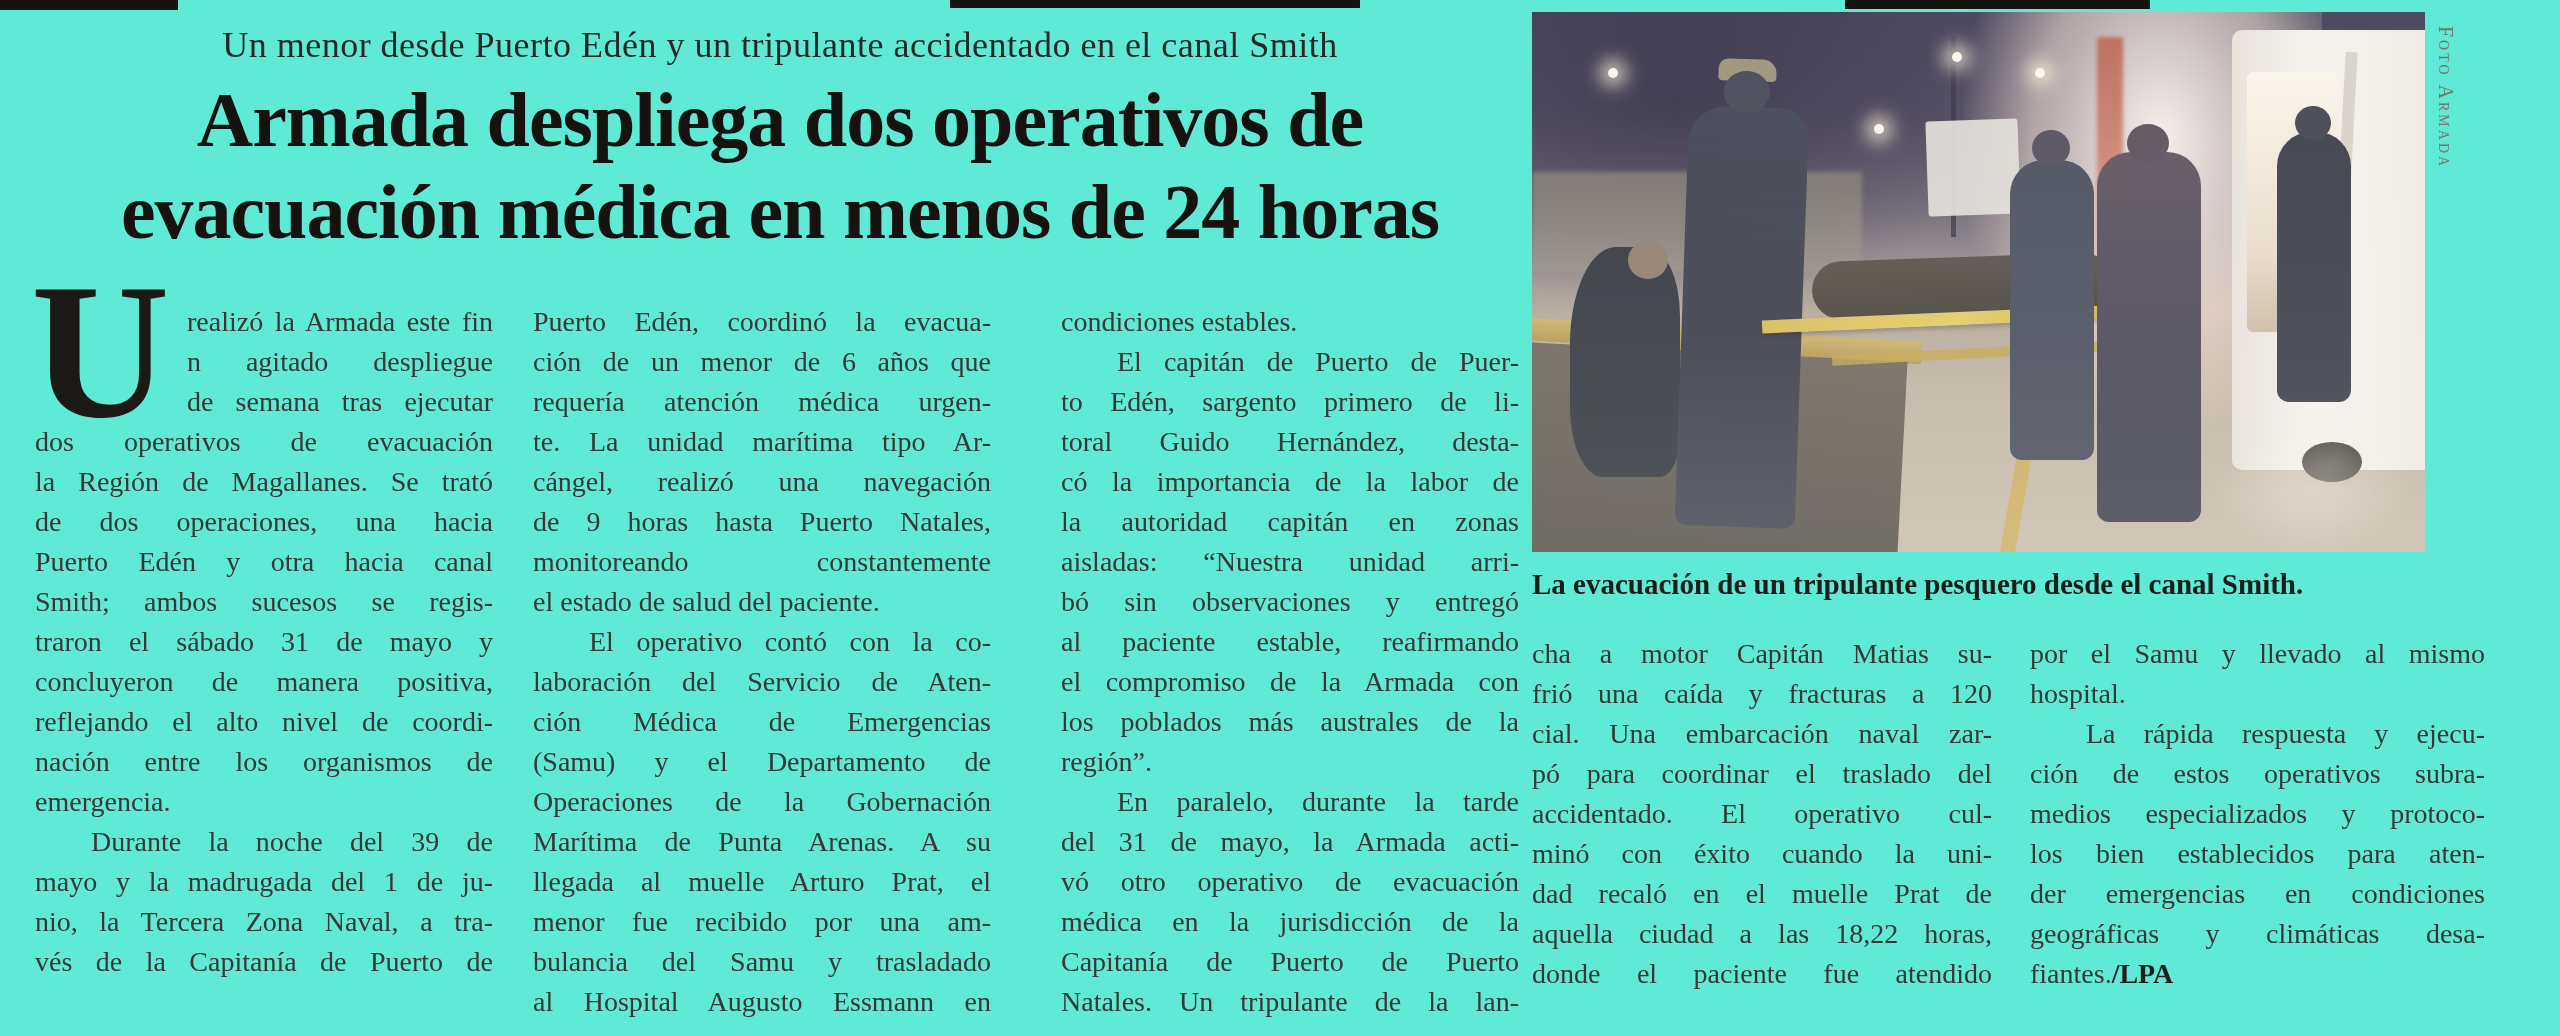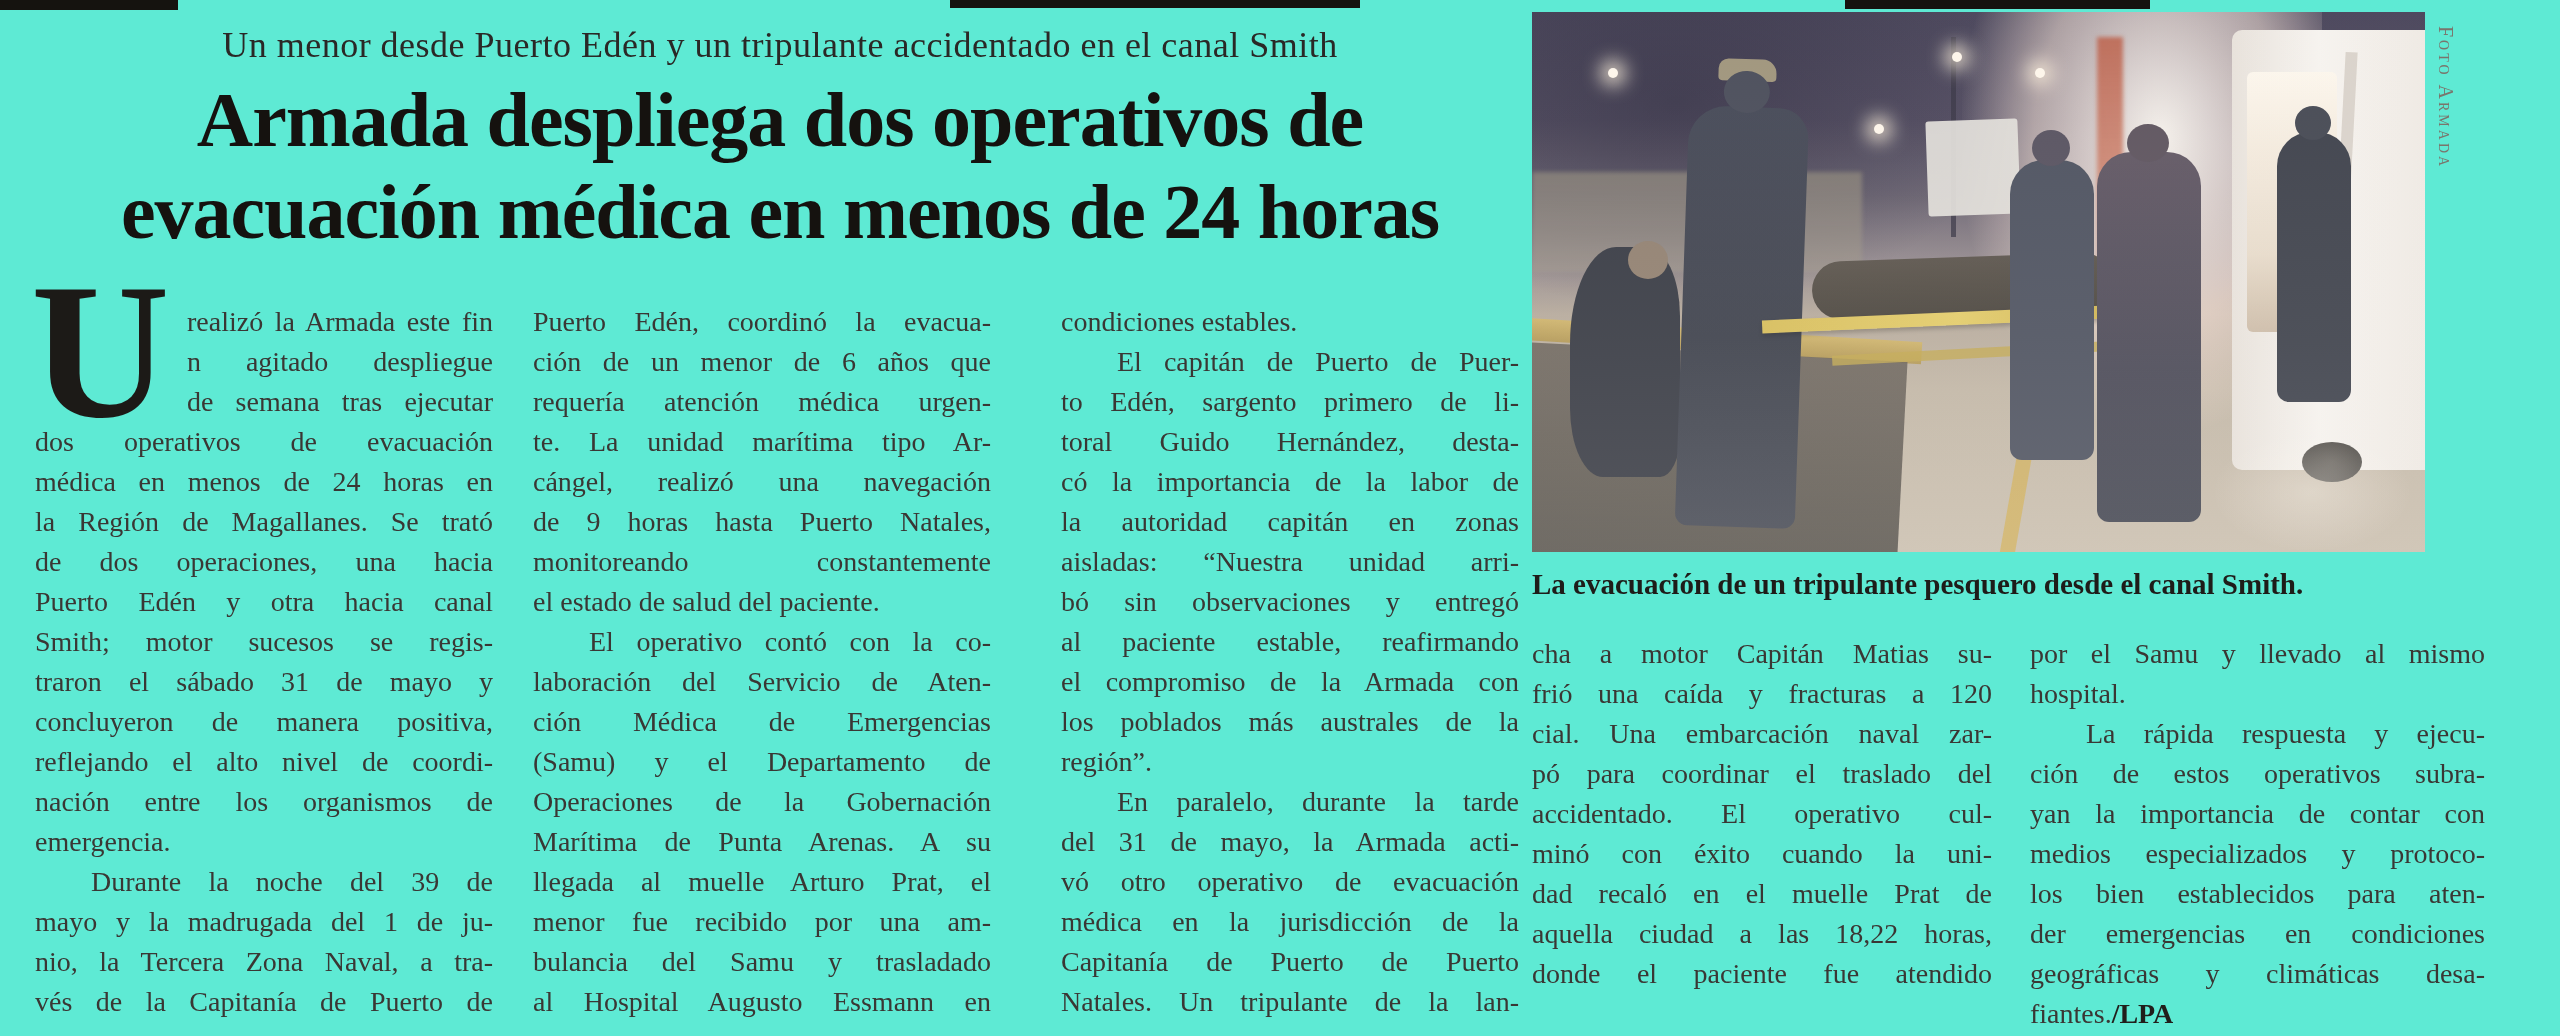--- a/index.html
+++ b/index.html
@@ -121,25 +121,24 @@
       <div>evacuación médica en menos de 24 horas</div>
     </div>
   </div>
 
   <div id="col1" class="body-col">
     <span class="dropcap">U</span>
   <div class="line dc">realizó la Armada este fin</div>
       <div class="line dc">n agitado despliegue</div>
       <div class="line dc">de semana tras ejecutar</div>
       <div class="line">dos operativos de evacuación</div>
-      <div class="line">médica en menos de 24 horas en</div>
       <div class="line">la Región de Magallanes. Se trató</div>
       <div class="line">de dos operaciones, una hacia</div>
       <div class="line">Puerto Edén y otra hacia canal</div>
-      <div class="line">Smith; motor sucesos se regis-</div>
+      <div class="line">Smith; ambos sucesos se regis-</div>
       <div class="line">traron el sábado 31 de mayo y</div>
       <div class="line">concluyeron de manera positiva,</div>
       <div class="line">reflejando el alto nivel de coordi-</div>
       <div class="line">nación entre los organismos de</div>
       <div class="line end">emergencia.</div>
       <div class="line indent">Durante la noche del 39 de</div>
       <div class="line">mayo y la madrugada del 1 de ju-</div>
       <div class="line">nio, la Tercera Zona Naval, a tra-</div>
       <div class="line">vés de la Capitanía de Puerto de</div>
     </div>
@@ -192,21 +191,20 @@
       <div class="line">minó con éxito cuando la uni-</div>
       <div class="line">dad recaló en el muelle Prat de</div>
       <div class="line">aquella ciudad a las 18,22 horas,</div>
       <div class="line">donde el paciente fue atendido</div>
     </div>
   <div id="col5" class="body-col">
       <div class="line">por el Samu y llevado al mismo</div>
       <div class="line end">hospital.</div>
       <div class="line indent">La rápida respuesta y ejecu-</div>
       <div class="line">ción de estos operativos subra-</div>
-      <div class="line">yan la importancia de contar con</div>
       <div class="line">medios especializados y protoco-</div>
       <div class="line">los bien establecidos para aten-</div>
       <div class="line">der emergencias en condiciones</div>
       <div class="line">geográficas y climáticas desa-</div>
       <div class="line end">fiantes.<b>/LPA</b></div>
     </div>
 
   <div class="photo">
     <div class="ph-sky"></div>
     <div class="ph-skydark"></div>

